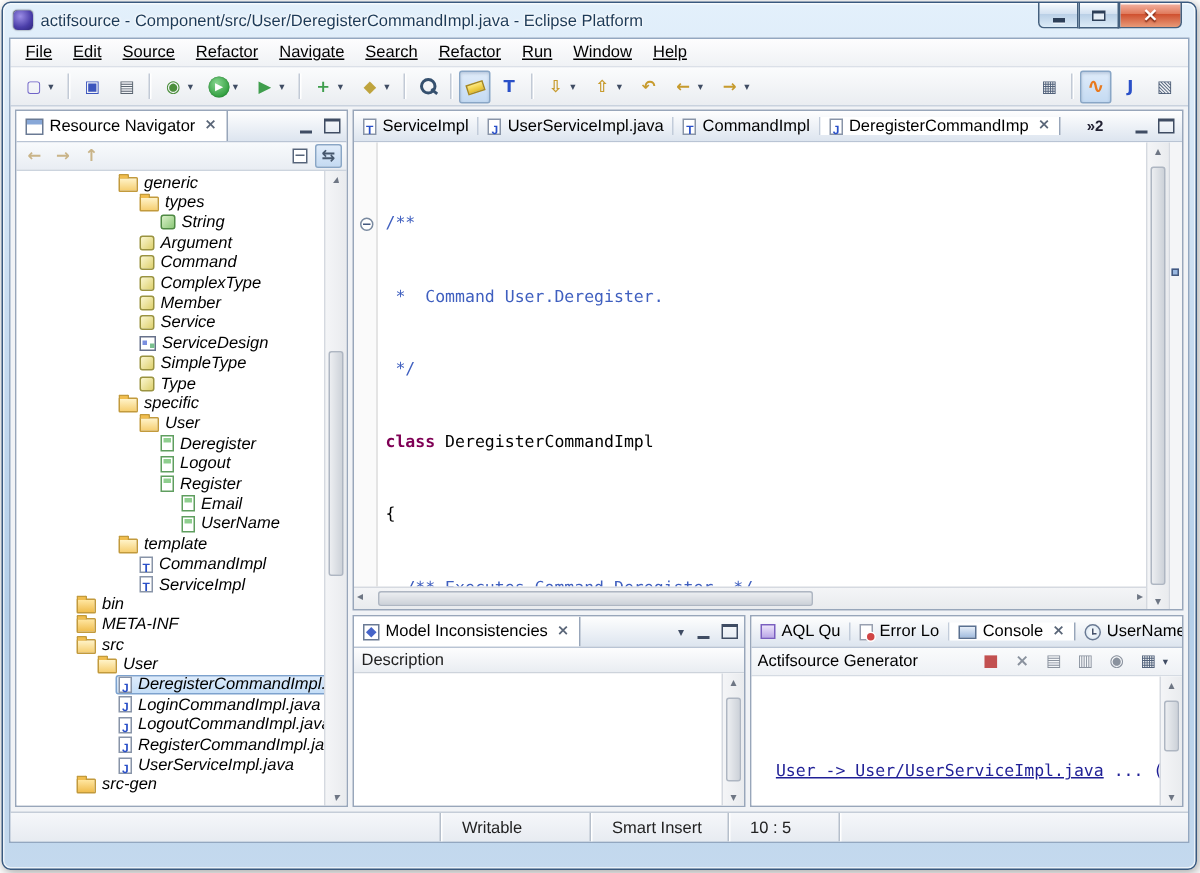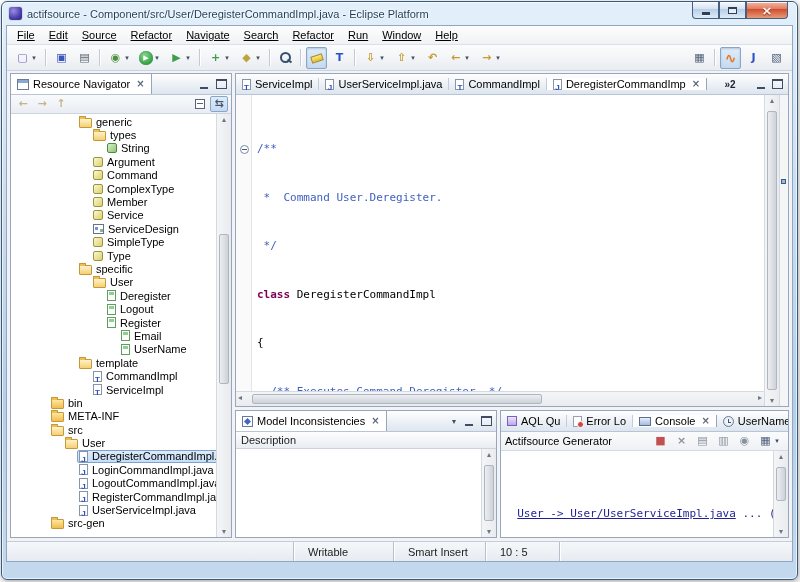--- a/index.html
+++ b/index.html
@@ -84,21 +84,21 @@
   
   .viewbar{height:19px;flex:none;display:flex;align-items:center;gap:1px;padding:0 3px;
     background:linear-gradient(#f8fafc,#e9edf3);border-bottom:1px solid #ccd4de;}
   .vb-group{display:flex;align-items:center;gap:1px;}
   .vb-group.right{margin-left:auto;}
   .vb{width:18px;height:16px;display:flex;align-items:center;justify-content:center;border:1px solid transparent;border-radius:2px;}
   .vb.pressed{background:linear-gradient(#e0ecfa,#c4daf2);border-color:#89a6c6;}
   .vb .glyph{font-size:11px;}
 
   
-  .tree-wrap{flex:1;display:flex;min-height:0;}
+  .tree-wrap{flex:1;display:flex;min-height:0;font-style:italic;}
   .tree{flex:1;background:#fff;overflow:hidden;padding-top:1px;}
   .tree-row{height:13.4px;display:flex;align-items:center;white-space:nowrap;padding-left:calc(10px + var(--lv,0)*14px);}
   .row-inner{display:flex;align-items:center;gap:4px;height:13px;padding:0 3px 0 1px;border:1px solid transparent;border-radius:2px;}
   .tree-row.selected .row-inner{background:linear-gradient(#ddebfb,#c5def7);border-color:#7da2ce;}
   .tlabel{line-height:12px;}
 
   
   .tico{display:inline-block;position:relative;flex:none;}
   .i-folder,.i-folder-open{width:13px;height:10px;background:linear-gradient(#ffe6a0,#f0bd4e);border:1px solid #c29a3c;border-radius:1px;margin-top:2px;}
   .i-folder::before,.i-folder-open::before{content:"";position:absolute;left:-1px;top:-3px;width:5px;height:2px;

